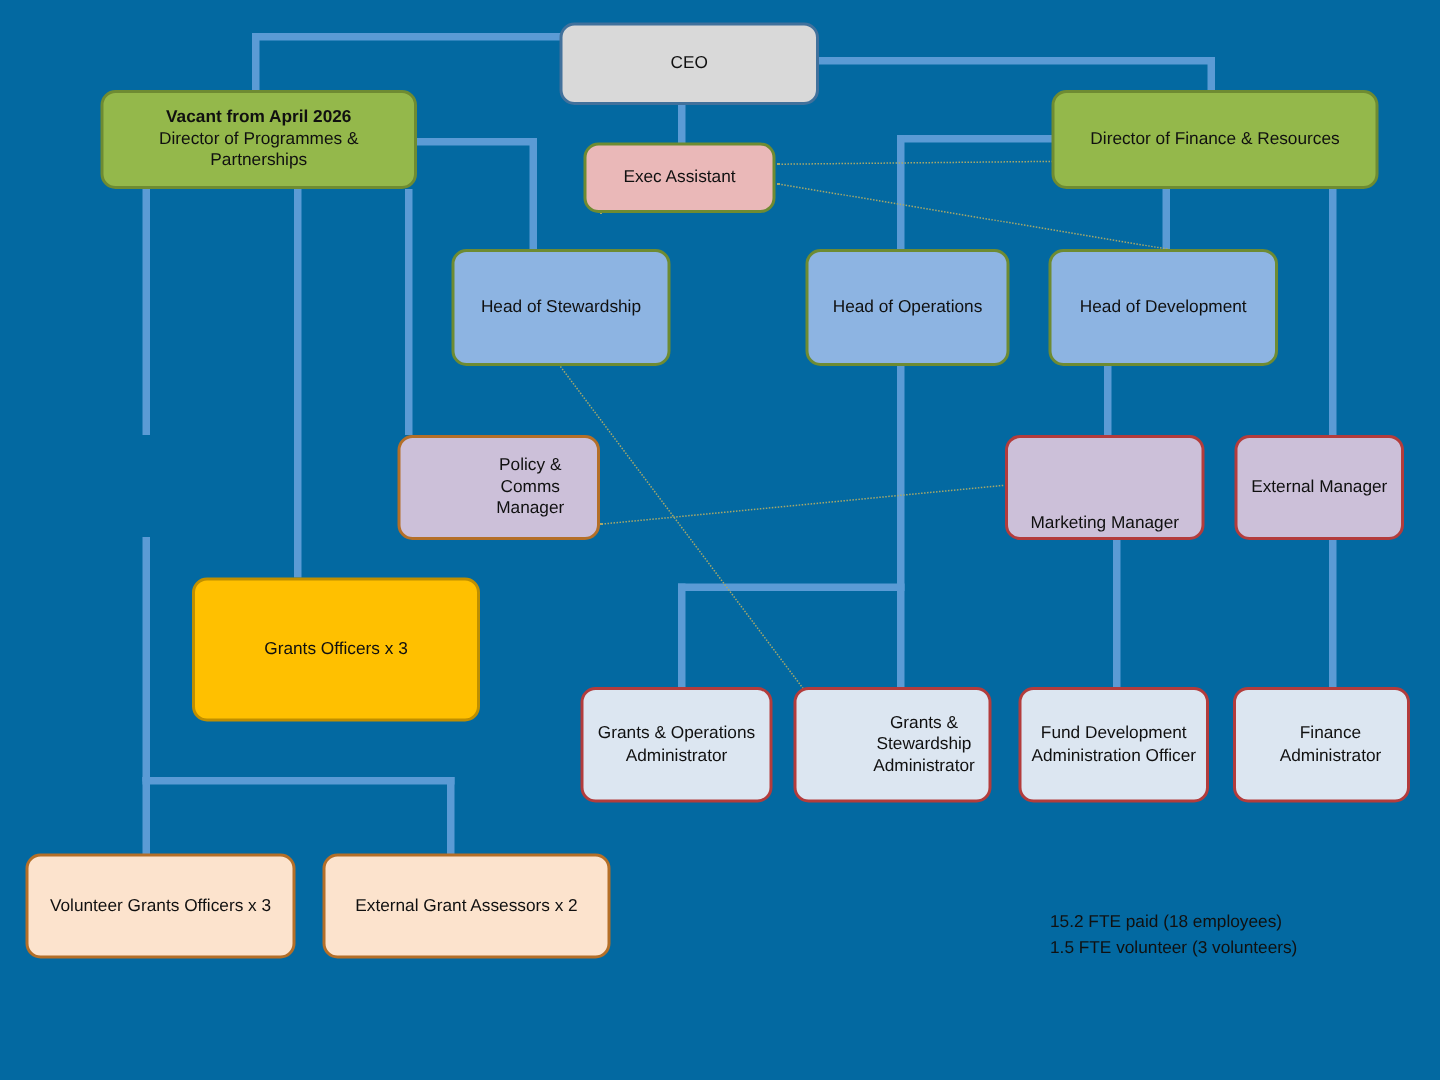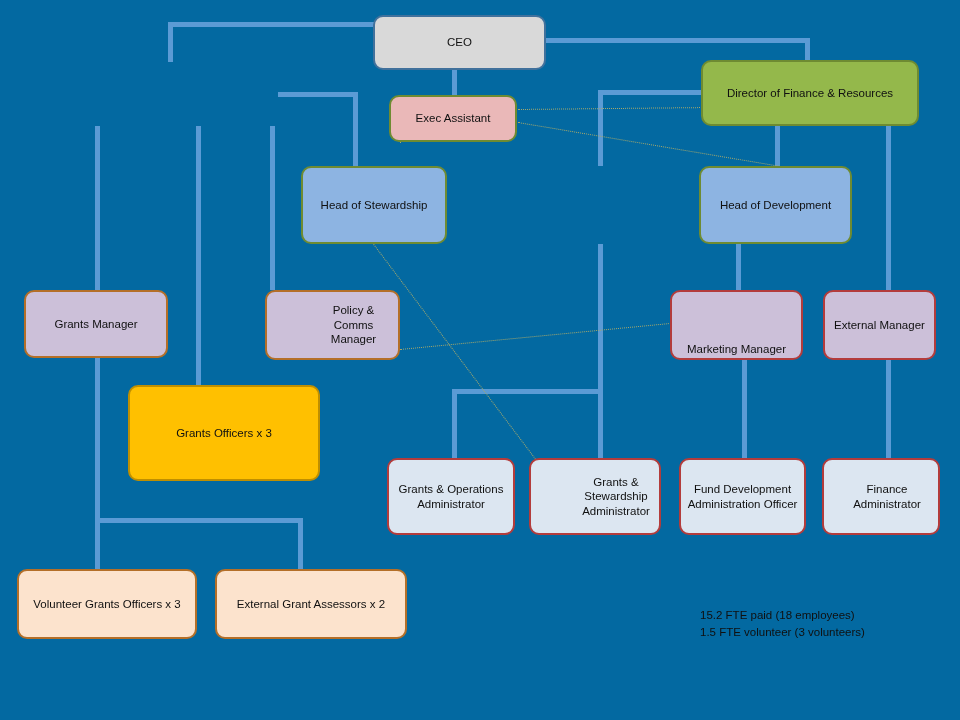--- a/index.html
+++ b/index.html
@@ -121,41 +121,47 @@
   <div class="dotline" style="left:400px; top:142px; width:46px; transform: rotate(-33deg);"></div>
 
   <div class="dotline" style="left:374px; top:244px; width:271px; transform: rotate(53deg);"></div>
 
   <div class="dotline" style="left:400px; top:349px; width:270px; transform: rotate(-5.5deg);"></div>
 
   <div class="node p-ceo" style="left:373px; top:15px; width:173px; height:55px;">
     <span class="lines">CEO</span>
   </div>
 
+  <div class="node p-dir" style="left:67px; top:60px; width:211px; height:66px;">
+    <span class="lines">
+      <span class="l-bold">Vacant from April 2026</span>
+      <span class="l-norm">Director of Programmes &amp; Partnerships</span>
+    </span>
+  </div>
 
   <div class="node p-dir" style="left:701px; top:60px; width:218px; height:66px;">
     <span class="lines">Director of Finance &amp; Resources</span>
   </div>
 
   <div class="node p-exec" style="left:389px; top:95px; width:128px; height:47px;">
     <span class="lines">Exec Assistant</span>
   </div>
 
   <div class="node p-head" style="left:301px; top:166px; width:146px; height:78px;">
     <span class="lines">Head of Stewardship</span>
   </div>
 
+  <div class="node p-head" style="left:537px; top:166px; width:136px; height:78px;">
+    <span class="lines">Head of Operations</span>
+  </div>
 
   <div class="node p-head" style="left:699px; top:166px; width:153px; height:78px;">
     <span class="lines">Head of Development</span>
   </div>
 
-  <div class="node p-mgr" style="left:24px; top:290px; width:144px; height:68px;">
-    <span class="lines">Grants Manager</span>
-  </div>
 
   <div class="node p-mgr" style="left:265px; top:290px; width:135px; height:70px;padding-left:48px;">
     <span class="lines">Policy &amp; Comms Manager</span>
   </div>
 
   <div class="node p-mgr2" style="left:670px; top:290px; width:133px; height:70px;align-items:flex-end;">
     <span class="lines">Marketing Manager</span>
   </div>
 
   <div class="node p-mgr2" style="left:823px; top:290px; width:113px; height:70px;">

